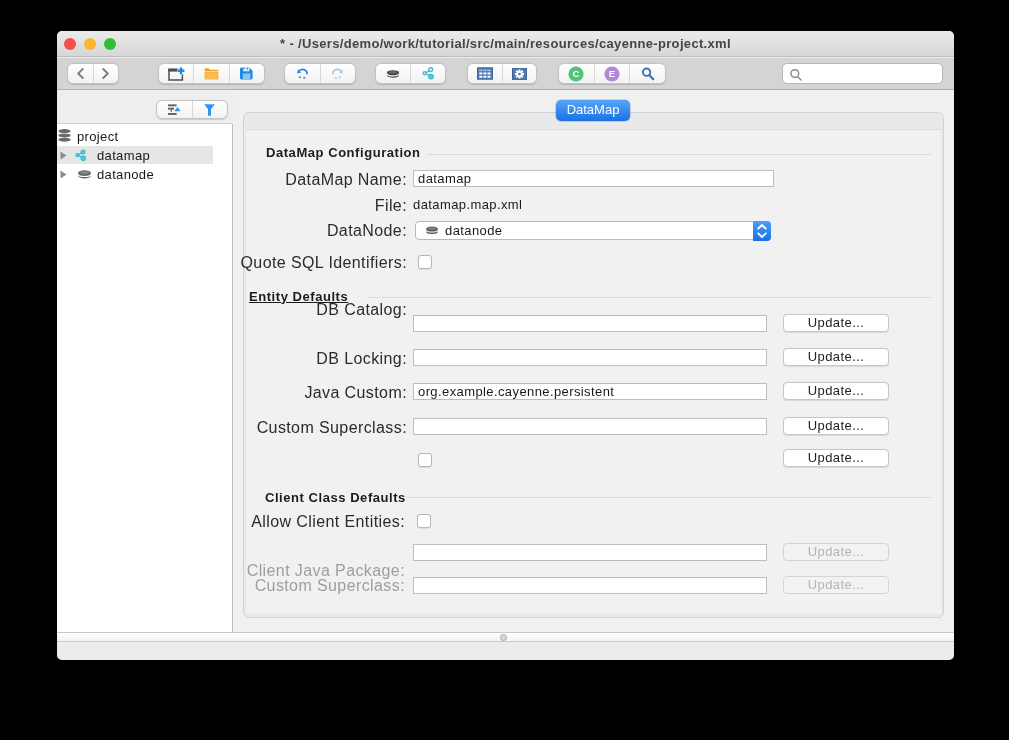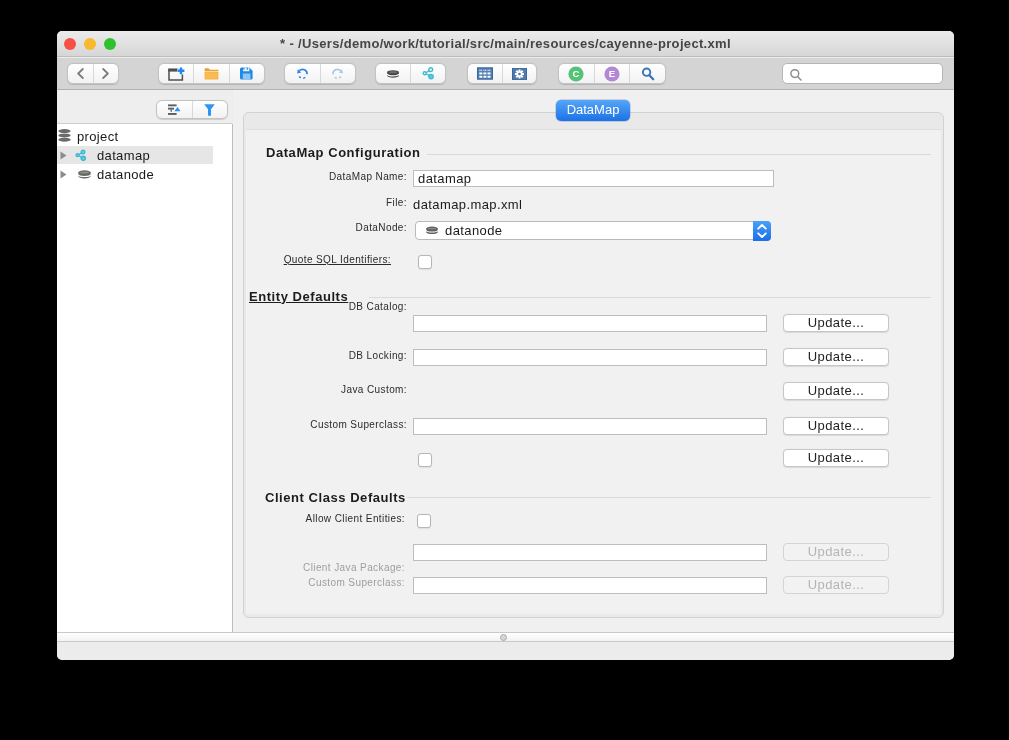--- a/index.html
+++ b/index.html
@@ -20,21 +20,21 @@
   #sidehead{left:0;top:59px;width:175px;height:34px;background:#eeeeee;border-bottom:1px solid #d0d0d0;}
   #sidebar{left:0;top:93px;width:176px;height:508px;background:#ffffff;border-right:1px solid #bcbcbc;}
   #mainarea{left:176px;top:59px;width:721px;height:542px;background:#f0f0f0;}
   .trow{position:absolute;left:0;width:156px;height:18px;font-size:13px;color:#1a1a1a;letter-spacing:0.35px;}
   
   #opanel{left:186px;top:81px;width:701px;height:506px;background:#e9e9e9;border:1px solid #d2d2d2;border-radius:6px;}
   #ipanel{left:189px;top:98px;width:695px;height:485px;background:#f1f1f1;border-top:1px solid #dedede;}
   #tab{left:499px;top:69px;width:74px;height:21px;border-radius:5px;background:linear-gradient(#55a5f8,#1c72e4);color:#fff;font-size:13px;text-align:center;line-height:20px;box-shadow:0 0 0 0.5px rgba(0,60,160,0.35);}
   .sech{position:absolute;font-size:13px;font-weight:bold;color:#1c1c1c;white-space:nowrap;letter-spacing:0.55px;}
   .secl{position:absolute;height:1px;background:#d9d9d9;}
-  .lbl{position:absolute;font-size:10px;color:#2b2b2b;white-space:nowrap;text-align:right;width:202px;letter-spacing:0.4px;}
+  .lbl{position:absolute;font-size:16px;color:#2b2b2b;white-space:nowrap;text-align:right;width:202px;letter-spacing:0.4px;}
   .lbl.dis{color:#9e9e9e;}
   .inp{position:absolute;background:#fff;border:1px solid #bdbdbd;font-size:13px;color:#1a1a1a;padding:0 0 0 4px;line-height:15px;letter-spacing:0.4px;}
   .cb{position:absolute;width:14px;height:14px;background:#fff;border:1px solid #b6b6b6;border-radius:3px;box-shadow:0 0.5px 1px rgba(0,0,0,0.08);}
   .btn{position:absolute;left:726px;width:106px;height:18px;background:#ffffff;border:1px solid #c6c6c6;border-radius:4px;font-size:13px;color:#232323;text-align:center;line-height:16px;letter-spacing:0.4px;box-shadow:0 0.5px 1px rgba(0,0,0,0.1);}
   .btn.dis{color:#b5b5b5;border-color:#d4d4d4;background:#f2f2f2;box-shadow:none;}
   .ftxt{position:absolute;font-size:13px;color:#1a1a1a;white-space:nowrap;letter-spacing:0.4px;}
   
   #split{left:0;top:601px;width:897px;height:10px;background:linear-gradient(#ffffff,#f3f3f3);border-top:1px solid #c9c9c9;border-bottom:1px solid #c9c9c9;}
   #knob{left:443px;top:603px;width:7px;height:7px;border-radius:50%;background:#d6d6d6;border:1px solid #ababab;}
   #status{left:0;top:611px;width:897px;height:18px;background:#ececec;border-radius:0 0 5px 5px;}
@@ -255,32 +255,33 @@
       <path d="M0.3 4.3 a6.2 1.9 0 0 0 12.4 0" fill="none" stroke="#ffffff" stroke-width="1.1"></path>
     </svg>
     <span style="position:absolute;left:29px;top:1px;font-size:13px;color:#1a1a1a;letter-spacing:0.4px;">datanode</span>
     <div style="position:absolute;right:-0.5px;top:-0.5px;width:18px;height:20px;border-radius:0 4px 4px 0;background:linear-gradient(#4aa0f6,#1a6eea);">
       <svg style="position:absolute;left:3px;top:3px;" width="12" height="14" viewBox="0 0 12 14">
         <path d="M2.2 4.6 L6 1 L9.8 4.6" stroke="#ffffff" stroke-width="1.9" fill="none" stroke-linecap="round" stroke-linejoin="round"></path>
         <path d="M2.2 9.4 L6 13 L9.8 9.4" stroke="#ffffff" stroke-width="1.9" fill="none" stroke-linecap="round" stroke-linejoin="round"></path>
       </svg>
     </div>
   </div>
-  <div class="lbl" style="left:132px;top:222.5px;text-decoration:underline;">Quote SQL Identifiers:</div>
+  <div class="lbl" style="left:148px;top:222.5px;">Quote SQL Identifiers:</div>
   <div class="cb" style="left:360.5px;top:223.5px;"></div>
 
   <div class="sech" style="left:192px;top:257.5px;text-decoration:underline;">Entity Defaults</div>
   <div class="secl" style="left:312px;top:266px;width:562px;"></div>
   <div class="lbl" style="left:148px;top:270px;">DB Catalog:</div>
   <input class="inp" style="left: 356px; top: 284px; width: 354px; height: 17px;">
   <div class="btn" style="top:283px;">Update...</div>
   <div class="lbl" style="left:148px;top:318.5px;">DB Locking:</div>
   <input class="inp" style="left: 356px; top: 318px; width: 354px; height: 17px;">
   <div class="btn" style="top:317px;">Update...</div>
   <div class="lbl" style="left:148px;top:352.5px;">Java Custom:</div>
+  <input class="inp" style="left: 356px; top: 352px; width: 354px; height: 17px;" value="org.example.cayenne.persistent">
   <div class="btn" style="top:351px;">Update...</div>
   <div class="lbl" style="left:148px;top:387.5px;">Custom Superclass:</div>
   <input class="inp" style="left: 356px; top: 387px; width: 354px; height: 17px;">
   <div class="btn" style="top:386px;">Update...</div>
   <div class="cb" style="left:360.5px;top:422px;"></div>
   <div class="btn" style="top:418px;">Update...</div>
 
   <div class="sech" style="left:208px;top:458.5px;">Client Class Defaults</div>
   <div class="secl" style="left:350px;top:466px;width:524px;"></div>
   <div class="lbl" style="left:146px;top:481.5px;">Allow Client Entities:</div>

